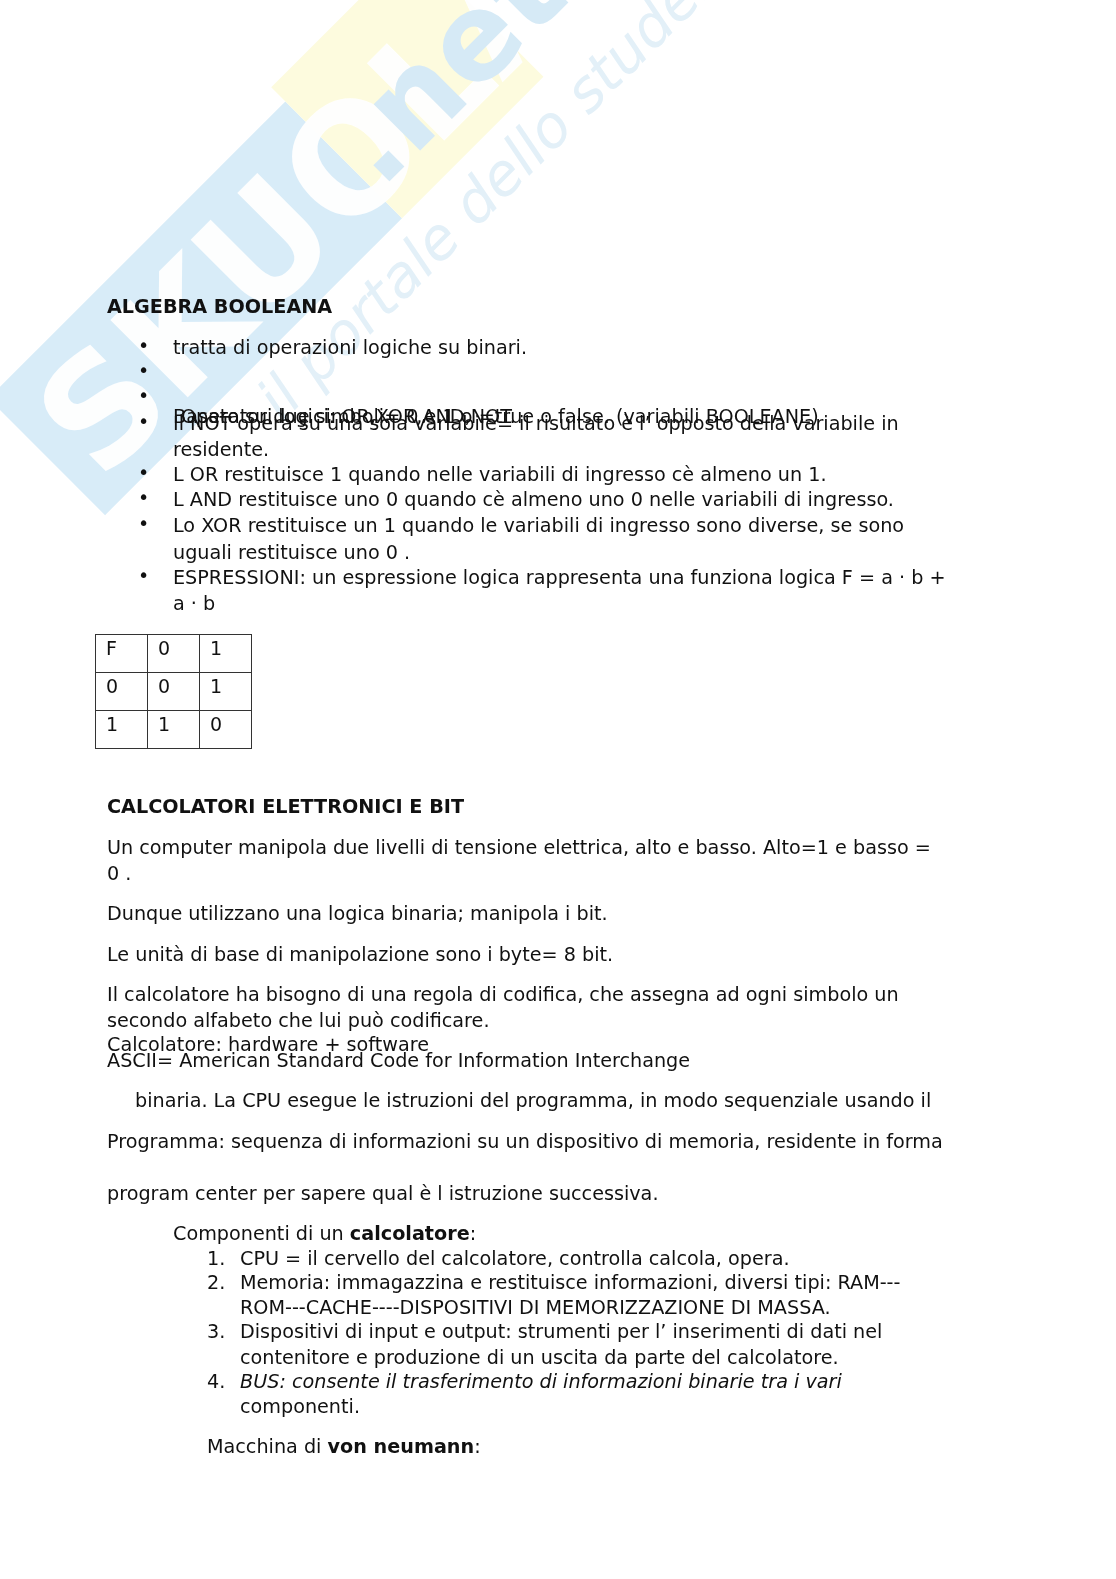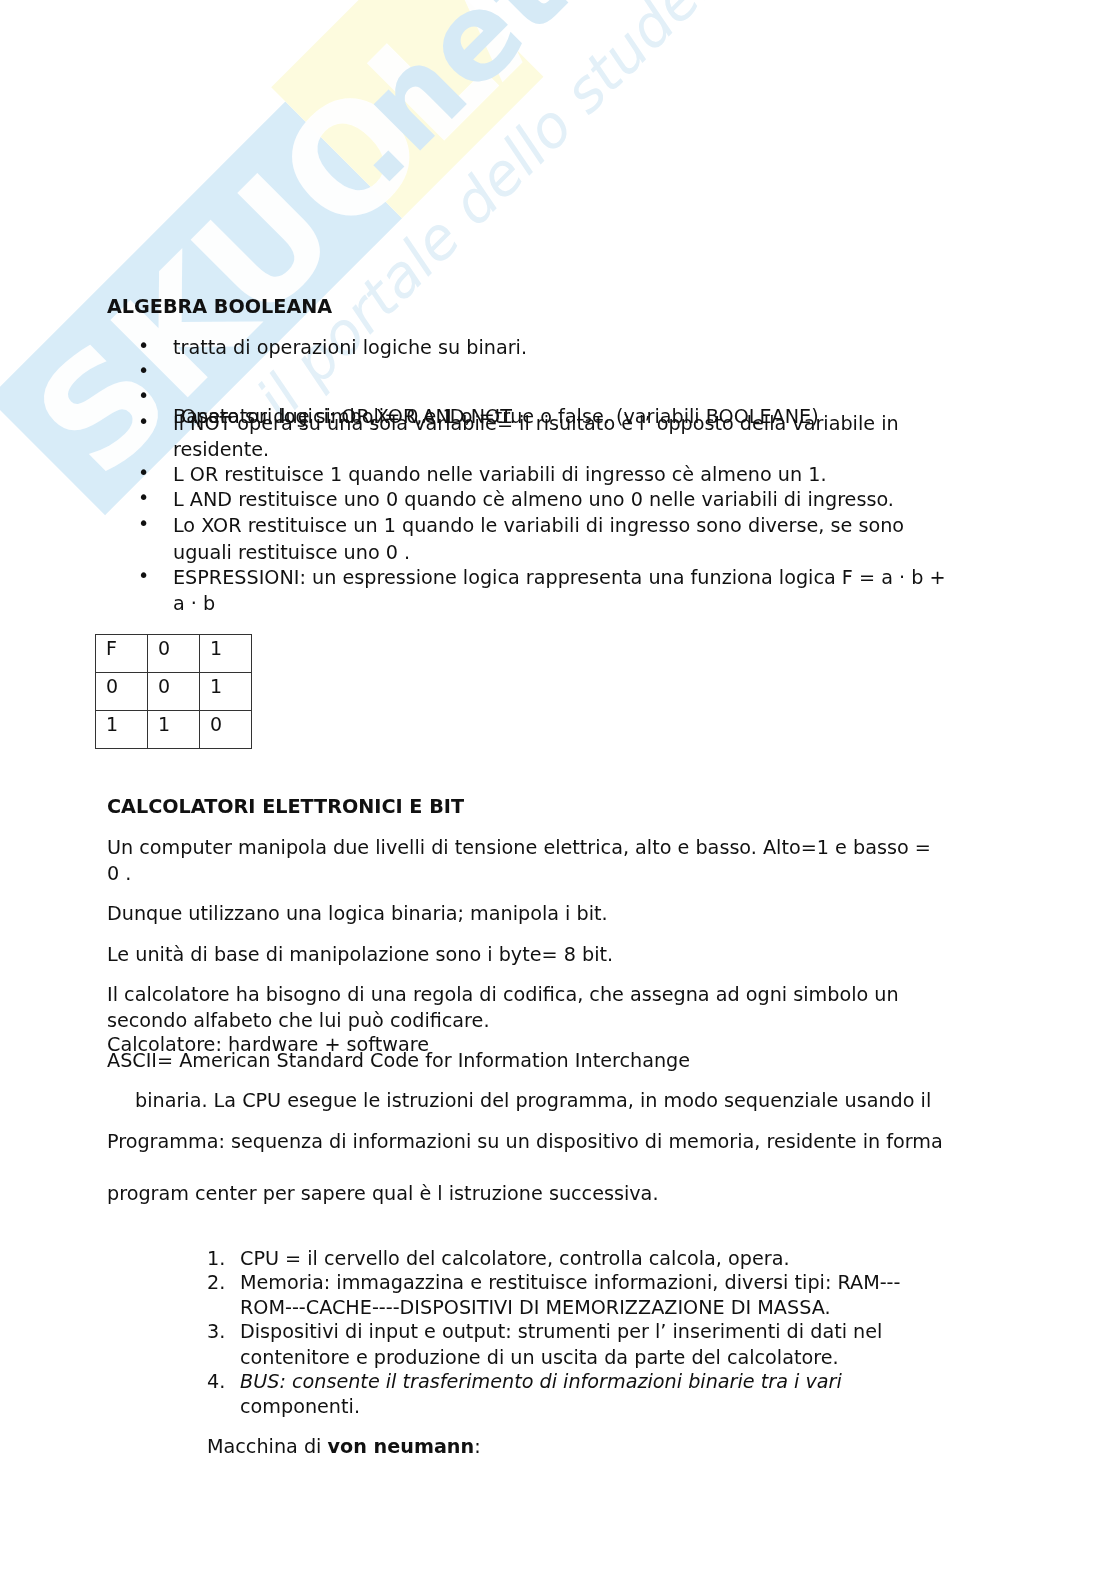--- a/index.html
+++ b/index.html
@@ -120,20 +120,21 @@
   </div>
   <div>
     <div class="abs" style="left:107px; top:1032px;text-align:center;">Calcolatore: hardware + software</div>
   </div>
   <div>
     <div class="abs" style="left:107px; top:1129px;">Programma: sequenza di informazioni su un dispositivo di memoria, residente in forma</div>
     <div class="abs" style="left:107px; top:1088px;margin-left:28px;">binaria. La CPU esegue le istruzioni del programma, in modo sequenziale usando il</div>
     <div class="abs" style="left:107px; top:1181px;">program center per sapere qual è l istruzione successiva.</div>
   </div>
 
+  <div class="abs" style="left:173px; top:1221px;"><span>Componenti di un </span><b>calcolatore</b><span>:</span></div>
 
   <div>
     <div>
       <div class="abs" style="left:207px; top:1246px;">1.</div>
       <div class="abs" style="left:240px; top:1246px;">CPU = il cervello del calcolatore, controlla calcola, opera.</div>
     </div>
     <div>
       <div class="abs" style="left:207px; top:1270px;">2.</div>
       <div class="abs" style="left:240px; top:1270px;">Memoria: immagazzina e restituisce informazioni, diversi tipi: RAM---</div>
       <div class="abs" style="left:240px; top:1295px;">ROM---CACHE----DISPOSITIVI DI MEMORIZZAZIONE DI MASSA.</div>

